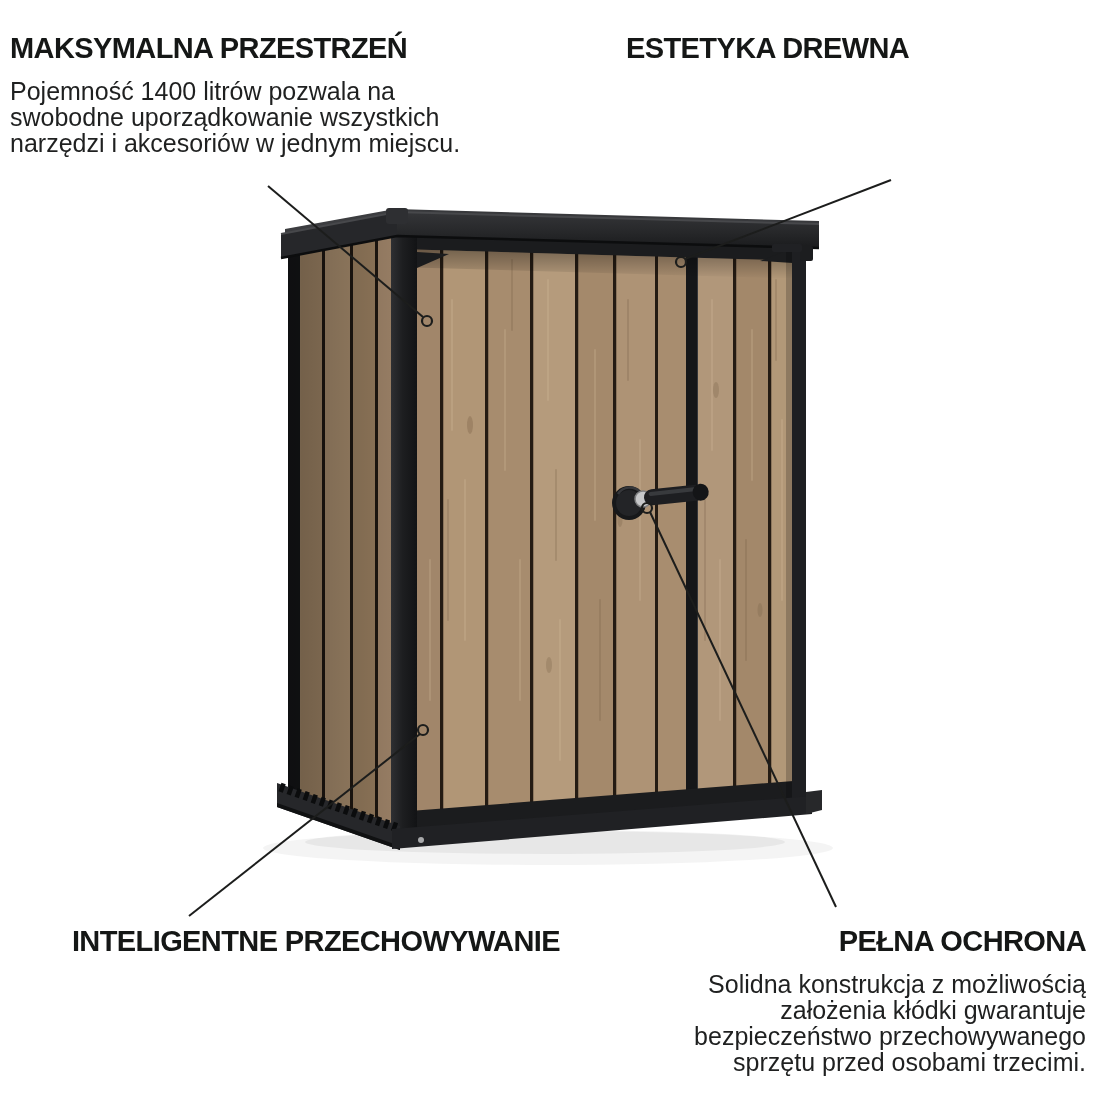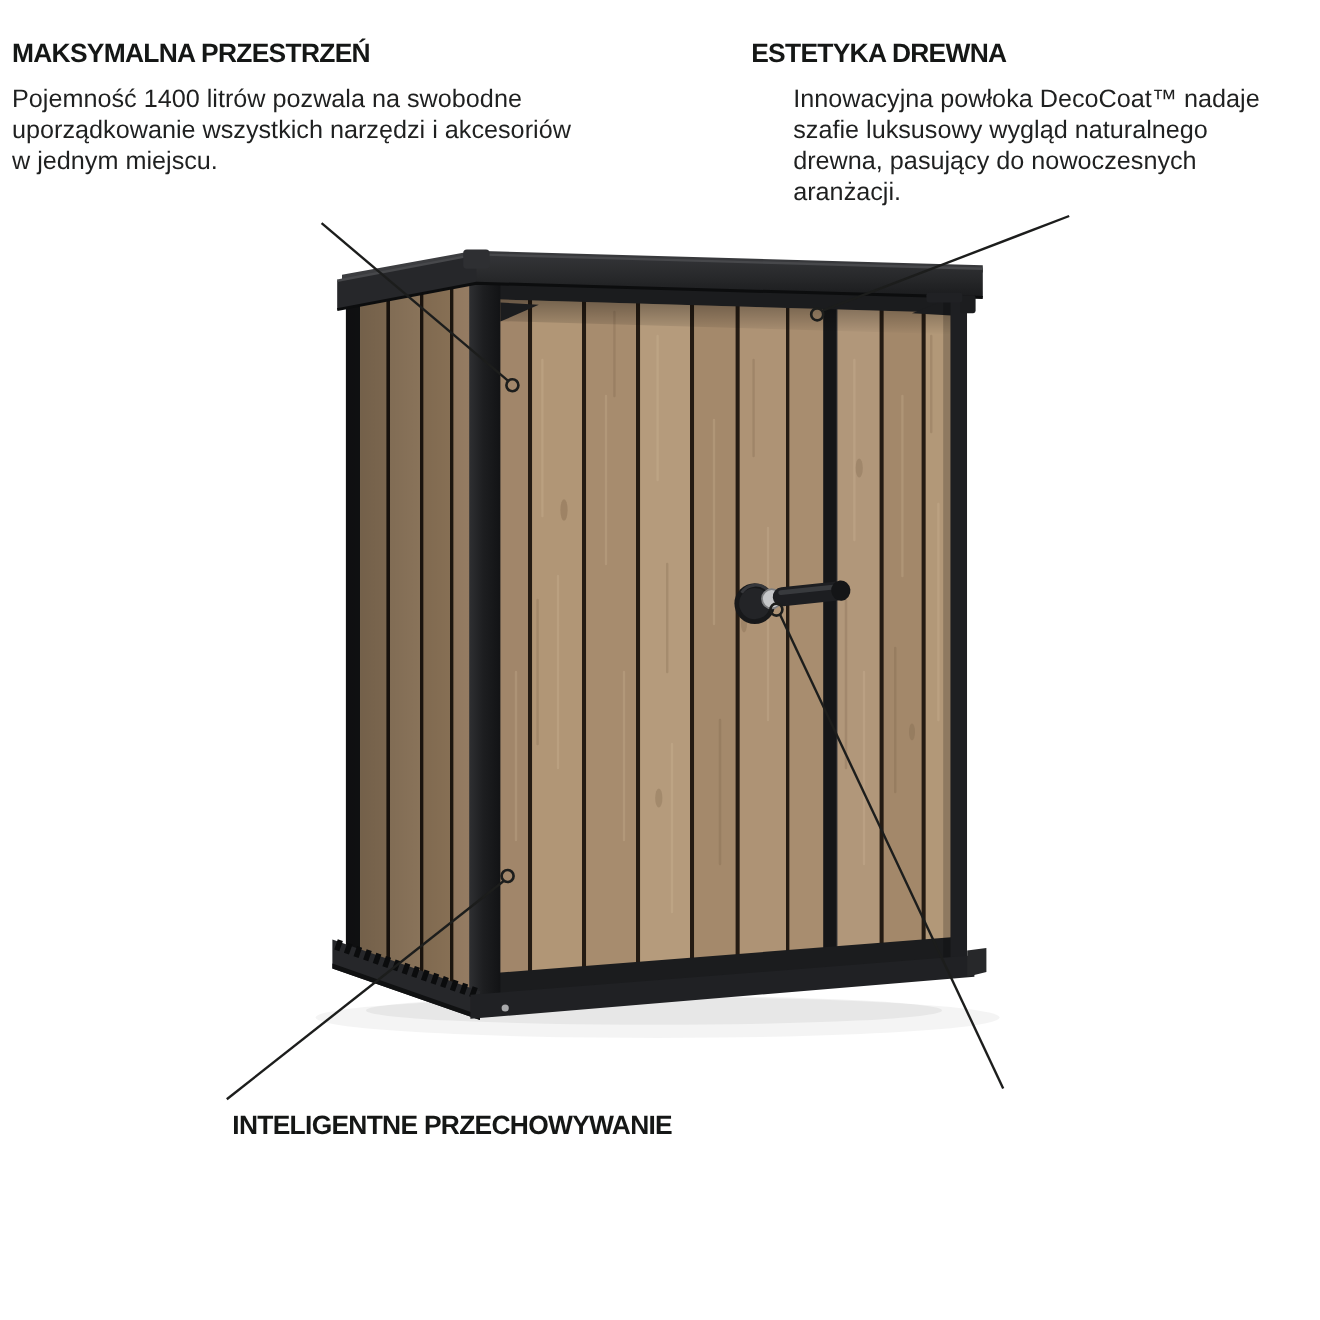--- a/index.html
+++ b/index.html
@@ -4,25 +4,25 @@
 <style>
   html,body{margin:0;padding:0;}
   body{
     width:1100px;height:1100px;position:relative;overflow:hidden;
     background:#ffffff;
     font-family:"Liberation Sans",sans-serif;
   }
   .stage{position:absolute;inset:0;}
   .callout{position:absolute;color:#1f2020;}
   .callout h2{
-    margin:0;font-size:22px;font-weight:800;letter-spacing:-0.6px;
+    margin:0;font-size:29px;font-weight:800;letter-spacing:-0.6px;
     line-height:1.1;color:#151716;
   }
   .callout p{
-    margin:13px 0 0;font-size:21px;line-height:26px;color:#1f2020;
+    margin:13px 0 0;font-size:25px;line-height:26px;color:#1f2020;
   }
   .tl{left:10px;top:33px;width:520px;text-align:left;}
   .tl p{width:480px;}
   .tr{right:14px;top:33px;width:460px;text-align:left;}
   .tr p{width:425px;margin-left:auto;}
   .bl{left:10px;top:926px;width:550px;text-align:right;}
   .bl p{width:485px;}
   .br{right:14px;top:926px;width:530px;text-align:right;}
   .br p{width:475px;margin-left:auto;}
   svg{display:block;}
@@ -178,21 +178,22 @@
 </svg>
 </div>
 
 <div class="callout tl">
   <h2>MAKSYMALNA PRZESTRZEŃ</h2>
   <p>Pojemność 1400 litrów pozwala na swobodne uporządkowanie wszystkich narzędzi i akcesoriów w jednym miejscu.</p>
 </div>
 
 <div class="callout tr">
   <h2>ESTETYKA DREWNA</h2>
-  <p>Innowacyjna powłoka DecoCoat™ nadaje szafie luksusowy wygląd naturalnego drewna, pasujący do nowoczesnych aranżacji.</p>
 </div>
 
 <div class="callout bl">
   <h2>INTELIGENTNE PRZECHOWYWANIE</h2>
 </div>
 
 <div class="callout br">
+  <h2>PEŁNA OCHRONA</h2>
+  <p>Solidna konstrukcja z możliwością założenia kłódki gwarantuje bezpieczeństwo przechowywanego sprzętu przed osobami trzecimi.</p>
 </div>
 
 </body></html>

